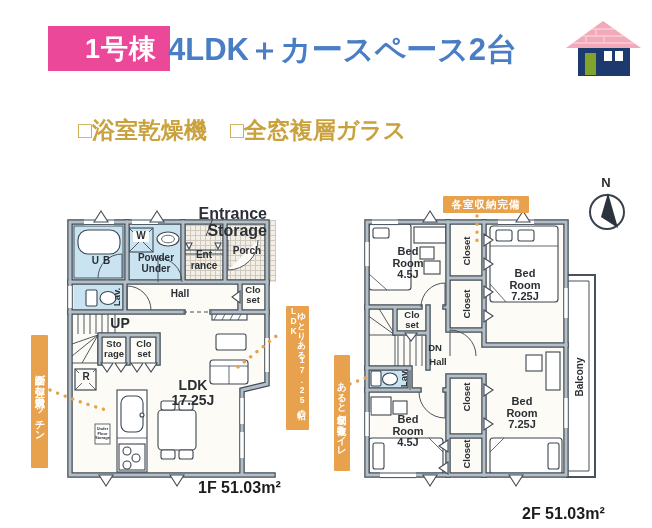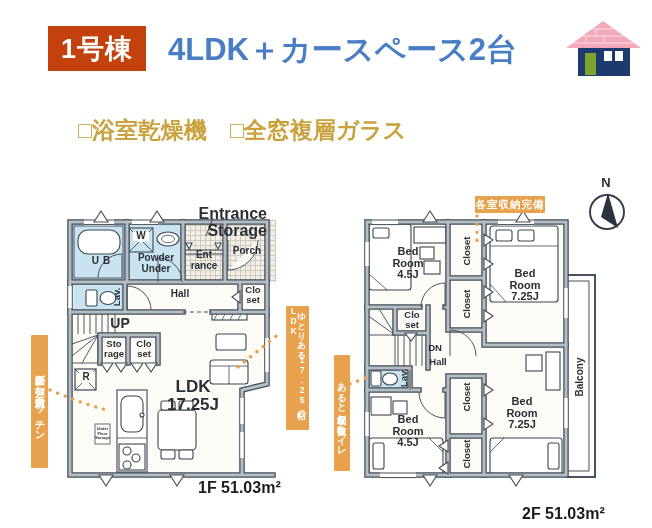--- a/index.html
+++ b/index.html
@@ -1,21 +1,21 @@
 <!DOCTYPE html>
 <html><head>
 <meta charset="utf-8">
 <style>
   html,body{margin:0;padding:0;background:#fff;}
   .canvas{position:relative;width:652px;height:528px;background:#ffffff;overflow:hidden;
           font-family:"Liberation Sans","DejaVu Sans",sans-serif;}
   svg{position:absolute;left:0;top:0;}
-  .hdr-badge{position:absolute;left:48px;top:26px;width:98px;height:45px;background:#c2410c;
+  .hdr-badge{position:absolute;left:48px;top:26px;width:98px;height:45px;background:#ec4899;
              color:#fff;font-size:27px;font-weight:bold;display:flex;align-items:center;
-             justify-content:center;letter-spacing:1px;}
+             justify-content:center;letter-spacing:1px;padding-left:24px;}
   .hdr-title{position:absolute;left:168px;top:29px;color:#4a7ec4;font-size:31px;font-weight:bold;
              letter-spacing:0px;white-space:nowrap;}
   .feat{position:absolute;left:78px;color:#c9a23d;font-size:23px;font-weight:bold;white-space:nowrap;margin-top:16px;}
   .feat.l1{top:99px;}
   .feat.l2{top:131px;}
   .lbl{position:absolute;font-weight:bold;color:#2a2f35;text-align:center;line-height:1.05;
        white-space:pre-line;font-size:10px;}
   .vlbl{position:absolute;font-weight:bold;color:#2a2f35;white-space:nowrap;font-size:9.5px;
         transform:translate(-50%,-50%) rotate(-90deg);}
   .badge-v{position:absolute;background:#e8a24d;color:#fff;font-weight:bold;
@@ -290,41 +290,41 @@
 </svg>
 
 <div class="hdr-badge">1号棟</div>
 <div class="hdr-title">4LDK＋カースペース2台</div>
 
 <div class="feat l1">□浴室乾燥機　□全窓複層ガラス</div>
 
 <div class="badge-v" style="left:31px;top:335px;width:17px;height:133px;font-size:10px;">会話が弾む対面式キッチン</div>
 <div class="badge-v" style="left:286px;top:306px;width:23px;height:124px;font-size:8.5px;">ゆとりある17.25帖のLDK</div>
 <div class="badge-v" style="left:334px;top:355px;width:16px;height:116px;font-size:9.5px;">あると便利な複数トイレ</div>
-<div class="badge-h" style="left:443px;top:196px;width:70px;height:17px;margin-left:32px;">各室収納完備</div>
+<div class="badge-h" style="left:443px;top:196px;width:86px;height:17px;">各室収納完備</div>
 
 <div class="lbl" style="left:147px;top:206px;width:120px;font-size:16px;text-align:right;">Entrance Storage</div>
 <div class="lbl" style="left:83px;top:256px;width:40px;letter-spacing:4px;">UB</div>
 <div class="lbl" style="left:133px;top:231px;width:16px;background:#fdfbf5;">W</div>
 <div class="lbl" style="left:126px;top:253px;width:60px;">Powder
 Under</div>
 <div class="lbl" style="left:184px;top:250px;width:40px;">Ent
 rance</div>
 <div class="lbl" style="left:222px;top:246px;width:50px;">Porch</div>
 <div class="lbl" style="left:160px;top:289px;width:40px;">Hall</div>
 <div class="lbl" style="left:241px;top:285px;width:24px;font-size:9.5px;">Clo
 set</div>
 <div class="vlbl" style="left:116px;top:297px;">Lav.</div>
 <div class="lbl" style="left:109px;top:316px;width:22px;font-size:14px;">UP</div>
 <div class="lbl" style="left:100px;top:339px;width:28px;font-size:9.5px;">Sto
 rage</div>
 <div class="lbl" style="left:130px;top:339px;width:28px;font-size:9.5px;">Clo
 set</div>
 <div class="lbl" style="left:79px;top:372px;width:14px;background:#fdfbf5;">R</div>
-<div class="lbl" style="left:158px;top:378px;width:70px;font-size:17px;">LDK
+<div class="lbl" style="left:158px;top:378px;width:70px;font-size:14px;">LDK
 17.25J</div>
 <div class="lbl tiny" style="left:95px;top:427px;width:15px;">Under Floor Storage</div>
 <div class="area-lbl" style="left:198px;top:479px;text-align:center;">1F 51.03m²</div>
 
 <div class="lbl" style="left:375px;top:246px;width:66px;font-size:11px;">Bed
 Room
 4.5J</div>
 <div class="lbl" style="left:492px;top:268px;width:66px;font-size:11px;">Bed
 Room
 7.25J</div>

